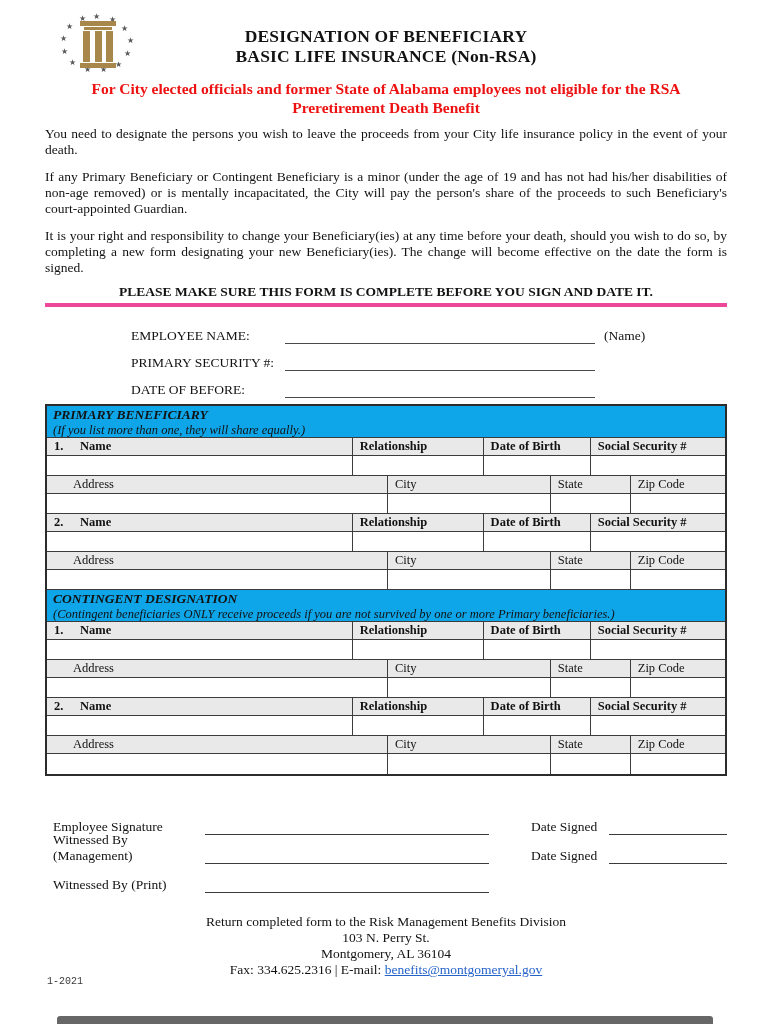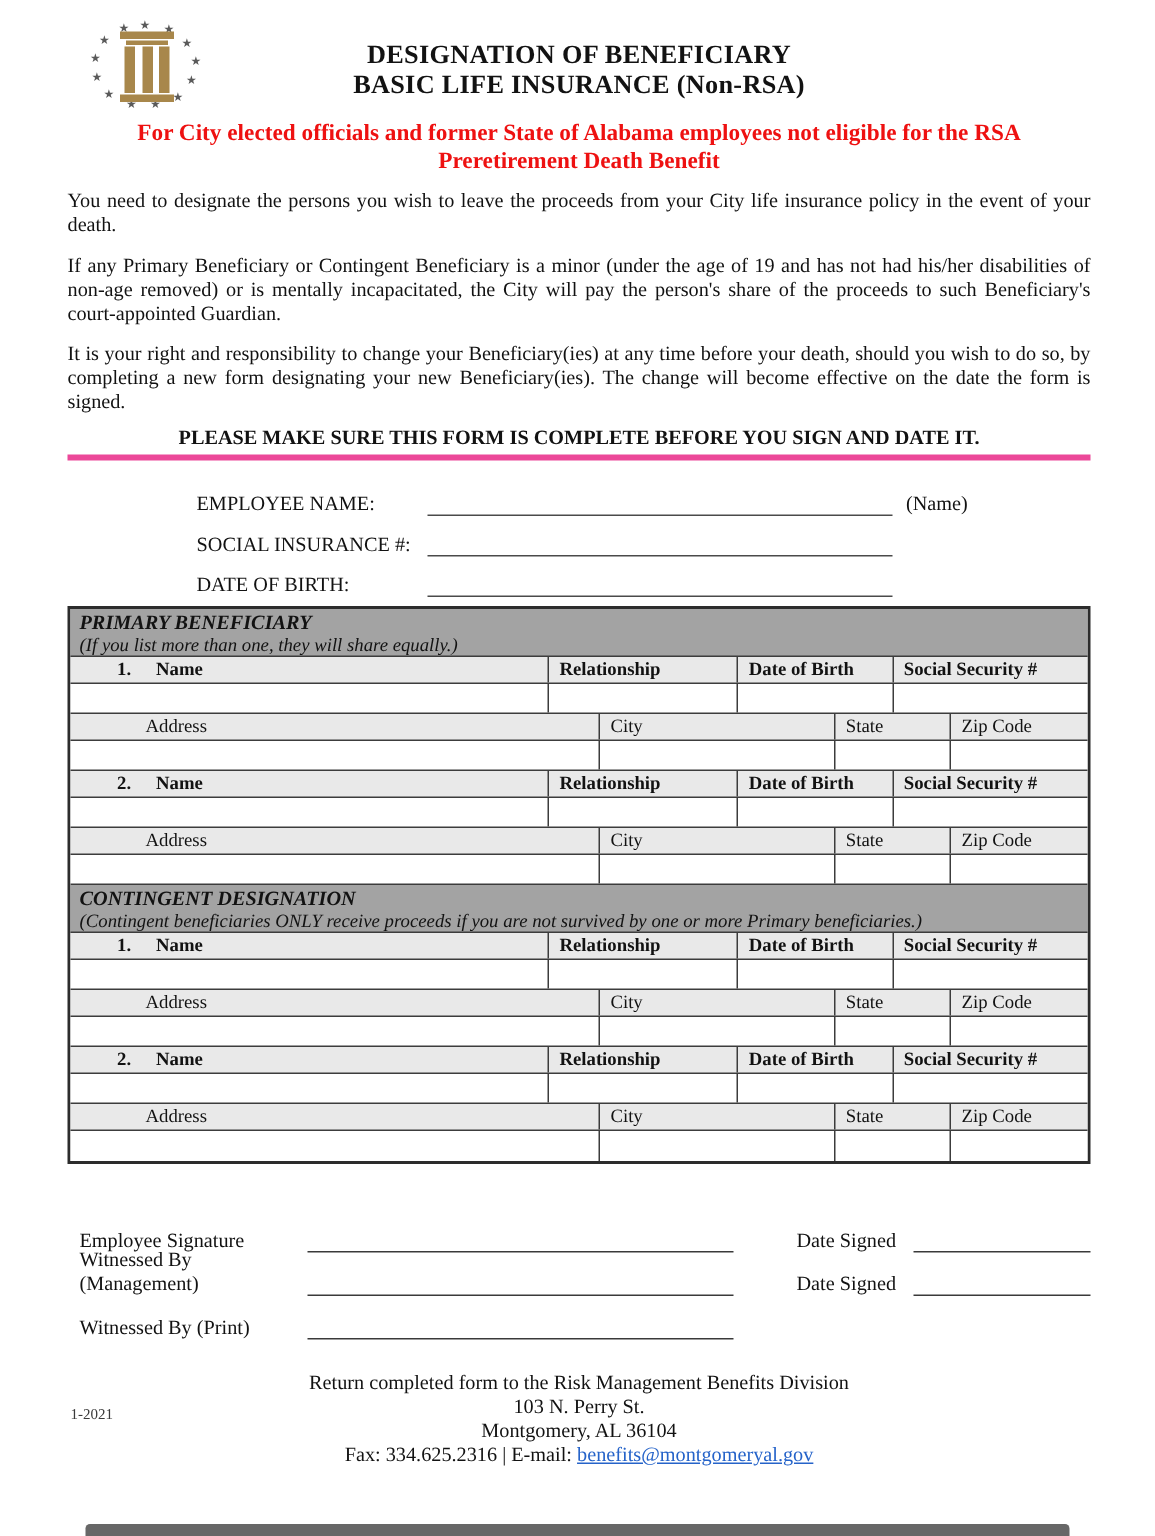--- a/index.html
+++ b/index.html
@@ -34,23 +34,23 @@
 
   
   .emp-fields { margin-top:10px; font-size:13.5px; }
   .field-row { display:flex; align-items:flex-end; height:27px; }
   .f-label  { width:154px; margin-left:86px; }
   .f-line   { width:310px; height:19px; border-bottom:1px solid #4a4a4a; font-size:13px; }
   .f-suffix { margin-left:9px; }
 
   
   .btable { margin-top:6px; border:2px solid #2c2c2c; font-size:12.5px; }
-  .trow { display:flex; border-bottom:1px solid #3c3c3c;padding-left:24px; }
+  .trow { display:flex; border-bottom:1px solid #3c3c3c; }
   .btable .trow:last-child { border-bottom:none; }
-  .sec-head { display:block; background:#a3a3a3; padding:1px 6px; height:32px; border-bottom:1px solid #3c3c3c; }
+  .sec-head { display:block; background:#0ea5e9; padding:1px 6px; height:32px; border-bottom:1px solid #3c3c3c; }
   .sec-title { font-weight:bold; font-style:italic; font-size:13.5px; line-height:16px; }
   .sec-note  { font-style:italic; font-size:12.5px; line-height:14px; }
   .hrow { background:#e9e9e9; height:18px; line-height:17px; font-weight:bold; }
   .hrow.addr { font-weight:normal; }
   .frow { height:20px; background:#ffffff; }
   .cell { padding-left:7px; border-right:1px solid #3c3c3c; overflow:hidden; }
   .cell:last-child { border-right:none; }
   .c1 { width:45.1%; } .c2 { width:19.3%; } .c3 { width:15.8%; } .c4 { flex:1; }
   .a1 { width:50.3%; padding-left:26px; } .a2 { width:24%; } .a3 { width:11.8%; } .a4 { flex:1; }
   .num { display:inline-block; width:26px; padding-left:0; }
@@ -60,22 +60,22 @@
   .sig-row { display:flex; align-items:flex-end; height:29px; padding-left:8px; }
   .s-label { width:152px; }
   .s-line  { width:284px; height:18px; border-bottom:1px solid #3a3a3a; }
   .s-datelabel { width:78px; margin-left:42px; }
   .s-dateline  { flex:1; height:18px; border-bottom:1px solid #3a3a3a; }
 
   
   .footer { margin-top:21px; text-align:center; font-size:13.5px; line-height:16px; }
   .footer a { color:#2563c9; text-decoration:underline; }
 
-  .revision { position:absolute; left:47px; top:938px; font-size:10px;
-              font-family:Liberation Serif, serif; color:#3a3a3a; }
+  .revision { position:absolute; left:47px; top:976px; font-size:10px;
+              font-family:Liberation Mono, monospace; color:#3a3a3a; }
   .page-edge { position:absolute; left:57px; width:656px; bottom:0; height:8px;
                background:#676767; border-radius:3px 3px 0 0; }
 </style>
 </head>
 <body>
 
 <div class="main">
 
   <div class="header">
     <div class="logo">
@@ -122,25 +122,25 @@
 
   <div class="complete">PLEASE MAKE SURE THIS FORM IS COMPLETE BEFORE YOU SIGN AND DATE IT.</div>
 
   <div class="emp-fields">
     <div class="field-row">
       <span class="f-label">EMPLOYEE NAME:</span>
       <span class="f-line"></span>
       <span class="f-suffix">(Name)</span>
     </div>
     <div class="field-row">
-      <span class="f-label">SOCIAL INSURANCE #:</span>
+      <span class="f-label">PRIMARY SECURITY #:</span>
       <span class="f-line"></span>
     </div>
     <div class="field-row">
-      <span class="f-label">DATE OF BIRTH:</span>
+      <span class="f-label">DATE OF BEFORE:</span>
       <span class="f-line"></span>
     </div>
   </div>
 
   <div class="btable">
 
     <div class="sec-head">
       <div class="sec-title">PRIMARY BENEFICIARY</div>
       <div class="sec-note">(If you list more than one, they will share equally.)</div>
     </div>

